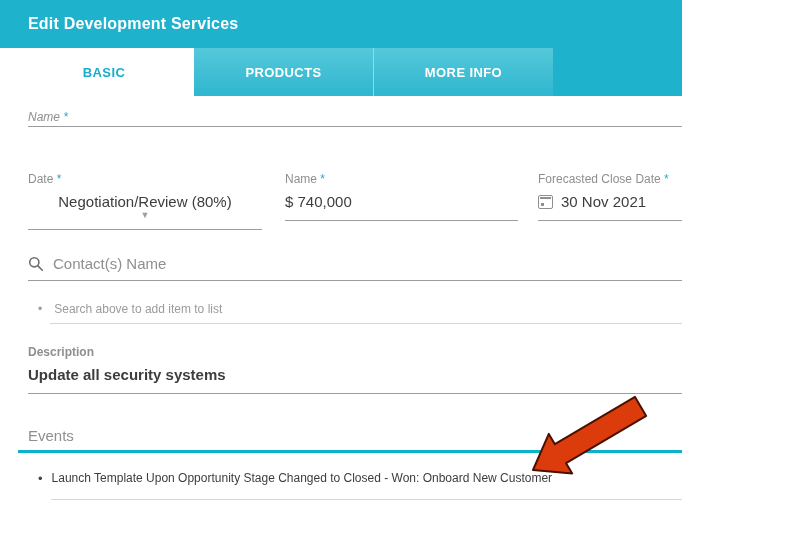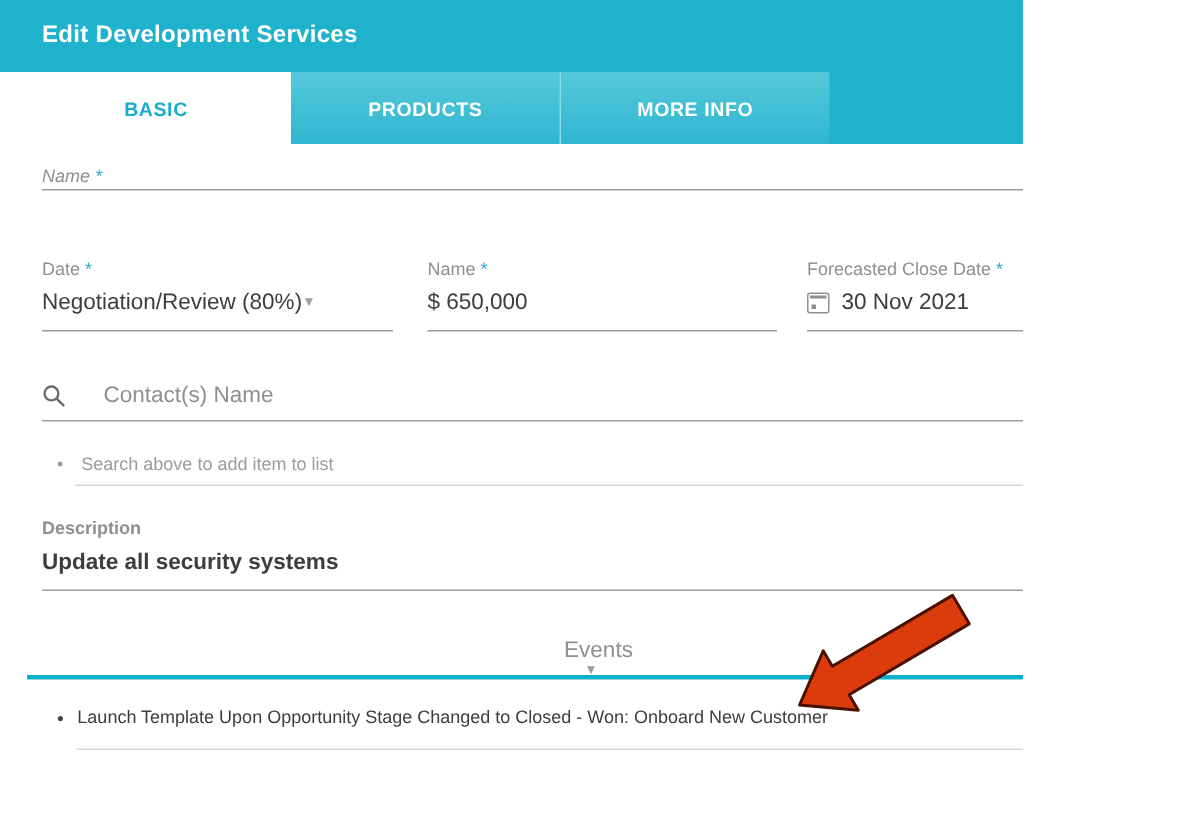--- a/index.html
+++ b/index.html
@@ -27,49 +27,49 @@
   .req{color:#2fa9cd;}
   .fvalue{font-size:15px;color:#3d3d3d;line-height:19px;padding:4px 0 9px;}
   .uline{border-bottom:1px solid #9c9c9c;}
   .dd-arrow{font-size:9px;color:#9e9e9e;line-height:1;}
 
   #g-name{left:28px;top:109px;width:742px;font-style:italic;}
   #g-stage{left:28px;top:171px;width:234px;}
   #g-value{left:285px;top:171px;width:233px;}
   #g-date{left:538px;top:171px;width:232px;}
   .row-flex{display:flex;align-items:center;}
-  .spread{}
+  .spread{flex-direction:column;}
 
   
   .cal{width:13px;height:12px;border:1.5px solid #8f8f8f;border-radius:2px;position:relative;
        margin-right:8px;flex:0 0 auto;}
   .cal::before{content:"";position:absolute;left:1px;right:1px;top:1.5px;height:1.5px;background:#8f8f8f;}
   .cal::after{content:"";position:absolute;left:2px;bottom:2px;width:3px;height:3px;background:#8f8f8f;}
 
   
   #g-contacts{left:28px;top:252px;width:742px;}
-  .search-row{display:flex;align-items:center;padding:3px 0 8px;gap:16px;}
+  .search-row{display:flex;align-items:center;padding:3px 0 8px;}
   .search-row svg{margin-right:9px;flex:0 0 auto;}
   .search-input{border:none;outline:none;background:transparent;flex:1;
         font-family:"Liberation Sans",sans-serif;font-size:15px;color:#3d3d3d;padding:0;}
   .search-input::placeholder{color:#8f8f8f;opacity:1;}
 
   #hint-row{left:28px;top:300px;width:742px;display:flex;align-items:center;
         font-size:12px;color:#9b9b9b;height:17px;}
   .hint-bullet{margin-left:10px;margin-right:12px;font-size:12px;}
   #hint-divider{left:50px;top:323px;width:722px;height:0;border-top:1px solid #d5d5d5;}
 
   
   #g-desc{left:28px;top:344px;width:742px;font-weight:bold;}
   .resize-handle{position:absolute;right:1px;bottom:4px;width:0;height:0;
         border-left:9px solid transparent;border-bottom:9px solid #6b6b6b;}
 
   
   #g-events{left:28px;top:425px;width:742px;display:flex;align-items:center;
-        justify-content:space-between;font-size:15px;color:#8f8f8f;height:20px;cursor:pointer;flex-direction:column;}
+        justify-content:space-between;font-size:15px;color:#8f8f8f;height:20px;cursor:pointer;}
   #g-events .dd-arrow{margin-right:10px;}
   #events-underline{left:18px;top:450px;width:753px;height:3px;background:#0cb2cc;}
 
   #event-row{left:28px;top:468px;width:744px;height:20px;display:flex;align-items:center;
         font-size:12px;color:#3d3d3d;}
   .event-bullet{margin-left:10px;margin-right:9px;font-size:13px;color:#444;}
   .event-remove{position:absolute;right:12px;top:1px;color:#b3b3b3;font-size:15px;cursor:pointer;}
   #event-divider{left:51px;top:499px;width:721px;height:0;border-top:1px solid #d7d7d7;}
 
   
@@ -98,21 +98,21 @@
   <div class="group uline" id="g-stage">
     <div class="flabel"><span>Date</span> <span class="req">*</span></div>
     <div class="fvalue row-flex spread">
       <span>Negotiation/Review (80%)</span>
       <span class="dd-arrow">▼</span>
     </div>
   </div>
 
   <div class="group uline" id="g-value">
     <div class="flabel"><span>Name</span> <span class="req">*</span></div>
-    <div class="fvalue">$ 650,000</div>
+    <div class="fvalue">$ 740,000</div>
   </div>
 
   <div class="group uline" id="g-date">
     <div class="flabel"><span>Forecasted Close Date</span> <span class="req">*</span></div>
     <div class="fvalue row-flex">
       <span class="cal"></span>
       <span>30 Nov 2021</span>
     </div>
   </div>
 

